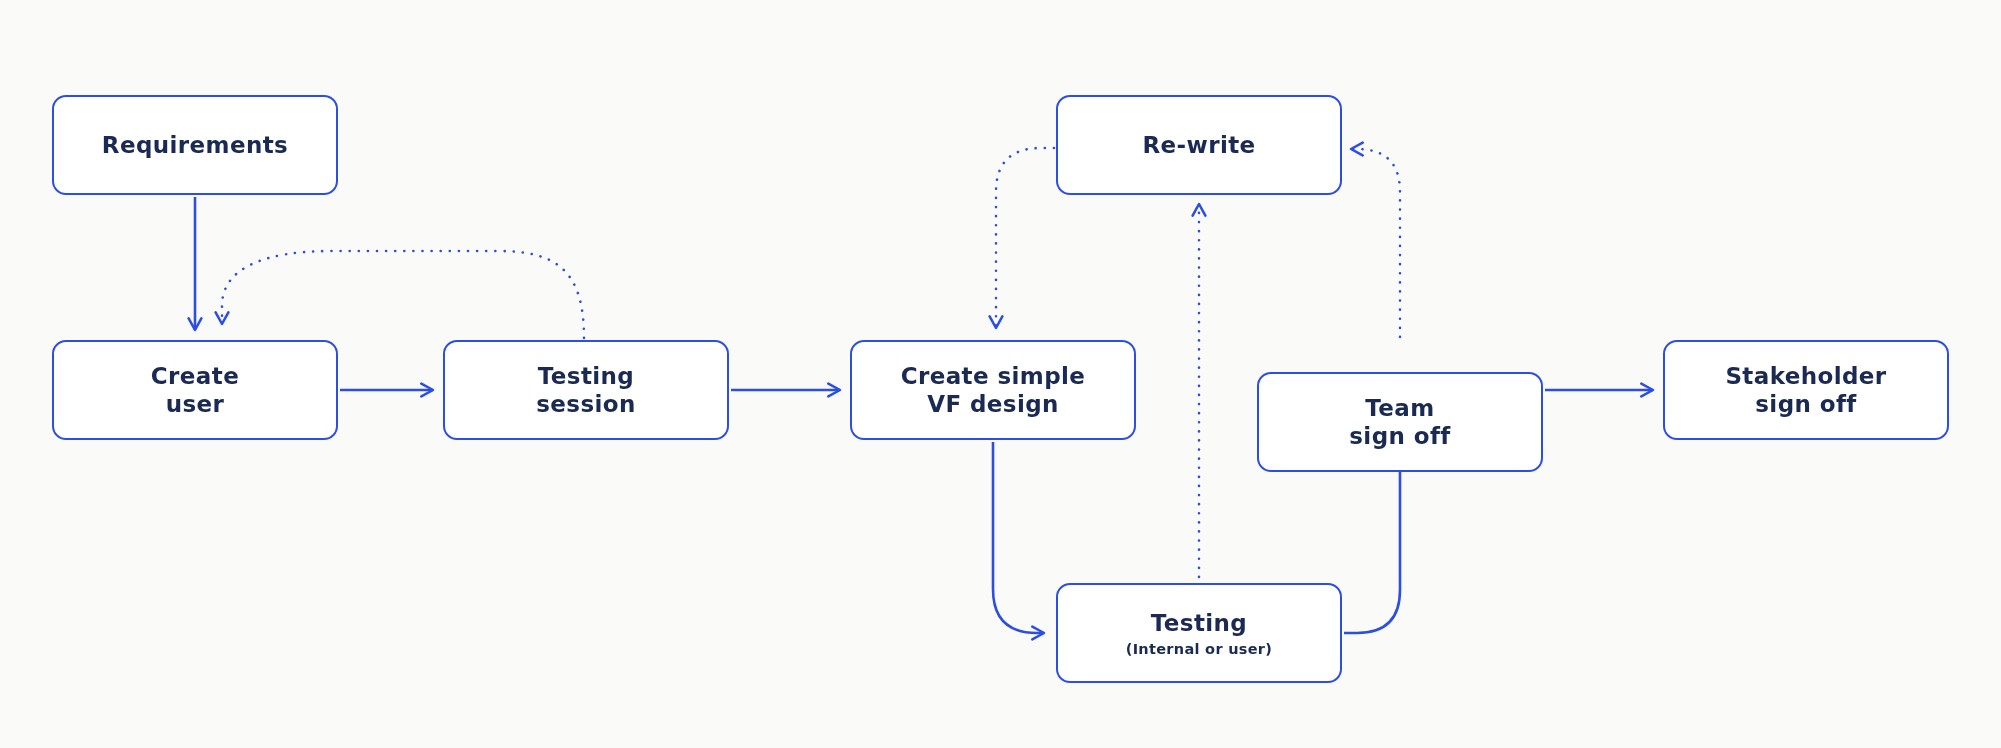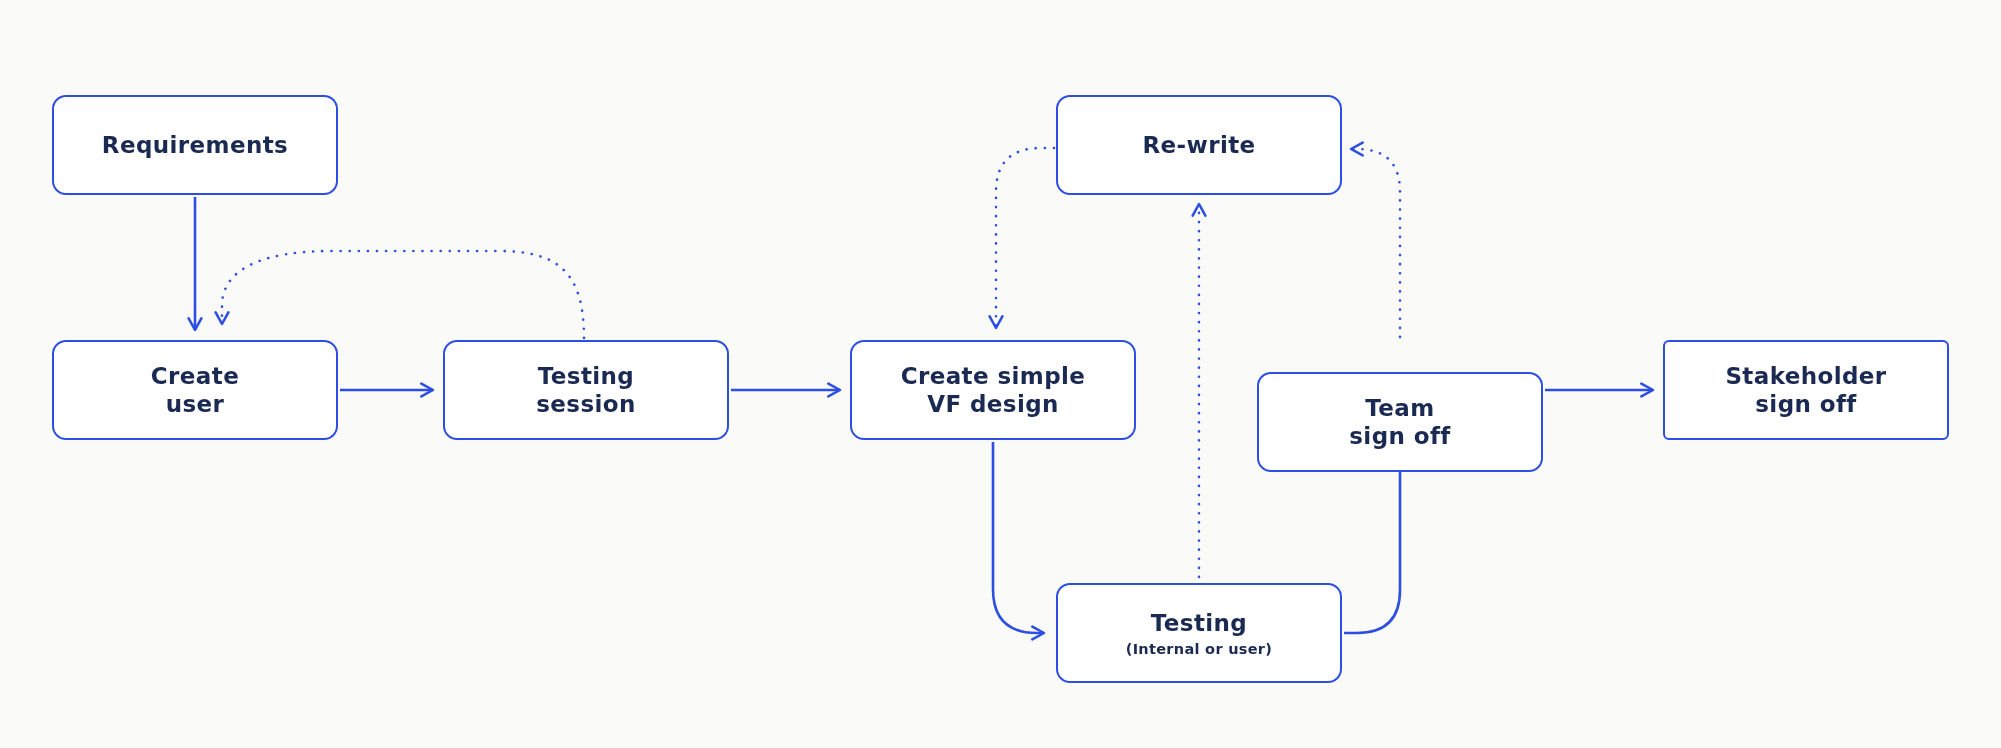--- a/index.html
+++ b/index.html
@@ -101,21 +101,21 @@
   <div class="node" style="left:850px;top:340px;">
     <span class="label">Create simple
 VF design</span>
   </div>
 
   <div class="node" style="left:1257px;top:340px;margin-top:32px;">
     <span class="label">Team
 sign off</span>
   </div>
 
-  <div class="node" style="left:1663px;top:340px;border-radius:6px;">
+  <div class="node" style="left:1663px;top:340px;">
     <span class="label">Stakeholder
 sign off</span>
   </div>
 
   <div class="node" style="left:1056px;top:583px;">
     <span class="label">Testing</span>
     <span class="sublabel">(Internal or user)</span>
   </div>
 
 </div>

